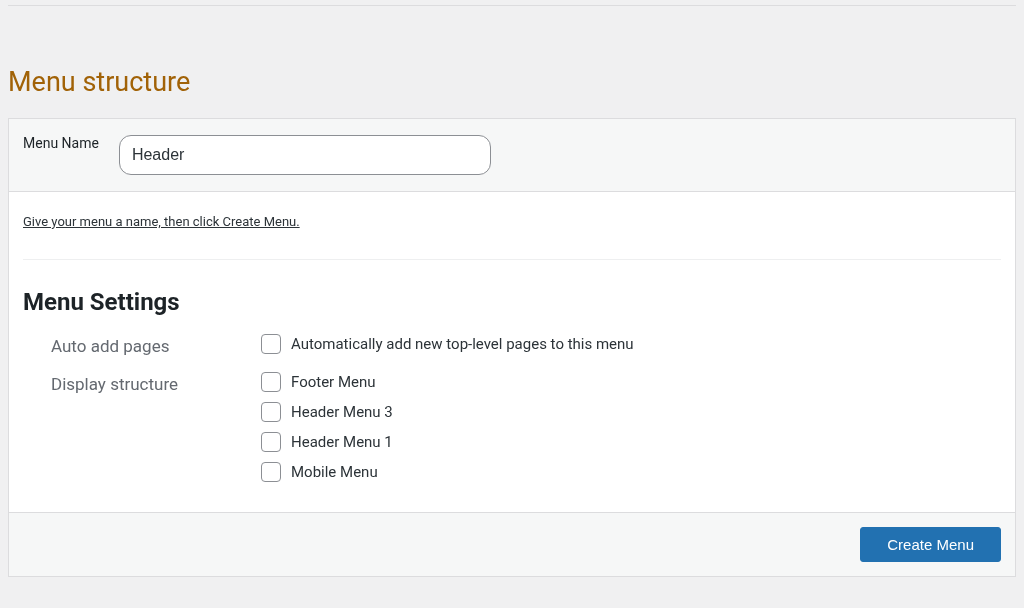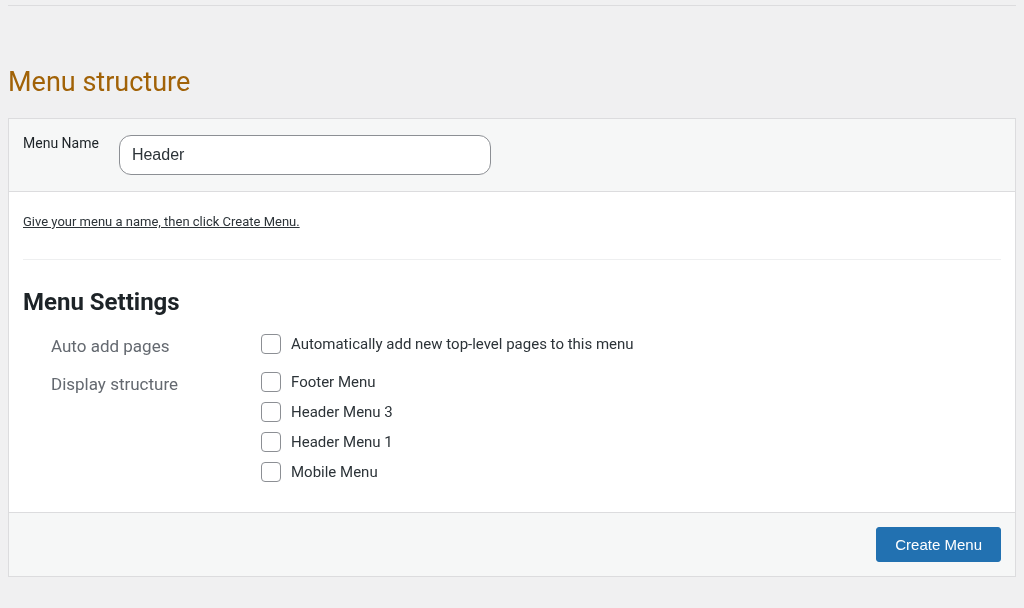--- a/index.html
+++ b/index.html
@@ -119,21 +119,21 @@
       border-top: 1px solid #dcdcde;
       padding: 14px 14px;
       display: flex;
       justify-content: flex-end;
     }
     .create-button {
       background: #2271b1;
       color: #fff;
       border: 1px solid #2271b1;
       border-radius: 3px;
-      padding: 8px 18px;
+      padding: 8px 26px;
       font-size: 15px;
       font-weight: 400;
       cursor: pointer;
     }
   </style>
 </head>
 <body>
 
 <div class="top-border"></div>
 

